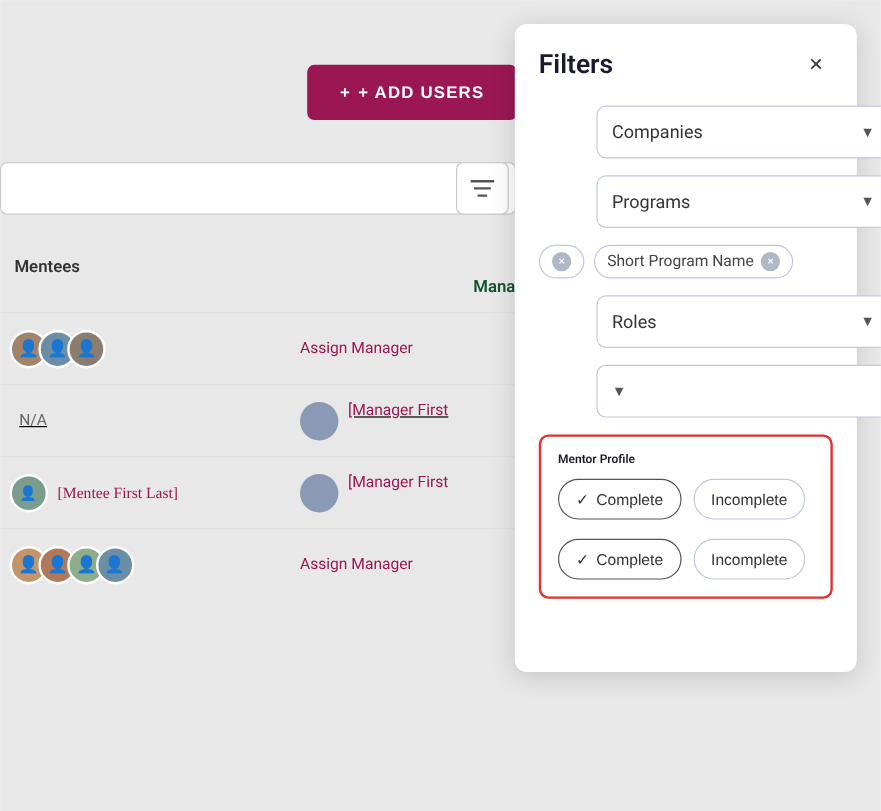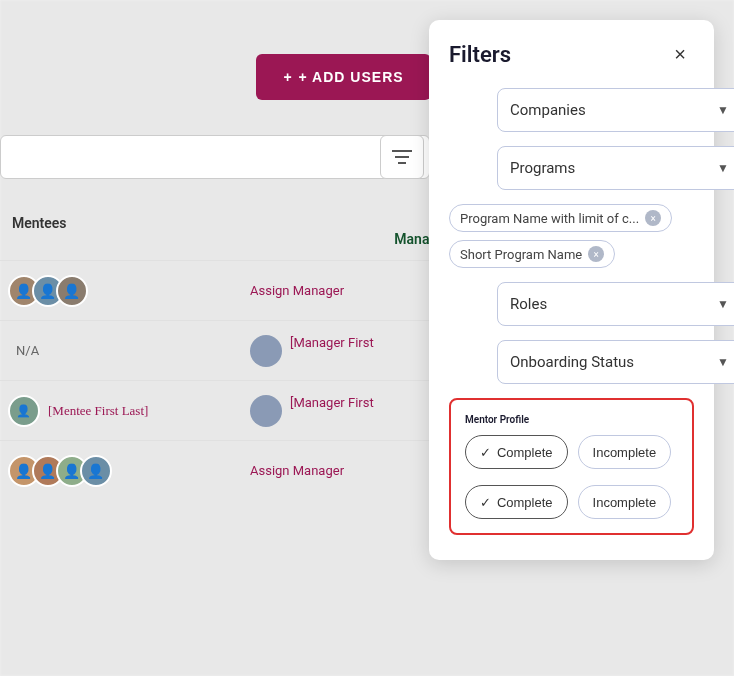--- a/index.html
+++ b/index.html
@@ -94,21 +94,21 @@
     .table-row {
       position: absolute;
       left: 0;
       width: 450px;
       height: 60px;
       border-top: 1px solid #e0e0e0;
       display: flex;
       align-items: center;
     }
     .row-1 { top: 260px; }
-    .row-2 { top: 320px; }
+    .row-2 { top: 320px; text-decoration: underline; }
     .row-3 { top: 380px; }
     .row-4 { top: 440px; }
 
     .cell-mentees {
       width: 250px;
       padding-left: 8px;
       display: flex;
       align-items: center;
     }
     .cell-manager {
@@ -425,36 +425,34 @@
     <span class="dropdown-arrow">▼</span>
   </div>
 
   <div class="filter-dropdown">
     <span>Programs</span>
     <span class="dropdown-arrow">▼</span>
   </div>
 
   <div class="tags-area">
     <div class="tag">
-      <span>Program Name with limit of c...</span>
       <div class="tag-remove">×</div>
     </div>
     <div class="tag">
       <span>Short Program Name</span>
       <div class="tag-remove">×</div>
     </div>
   </div>
 
   <div class="filter-dropdown">
     <span>Roles</span>
     <span class="dropdown-arrow">▼</span>
   </div>
 
   <div class="filter-dropdown">
-    <span>Onboarding Status</span>
     <span class="dropdown-arrow">▼</span>
   </div>
 
   <div class="profile-sections">
 
     <div class="profile-section">
       <div class="profile-label">Mentor Profile</div>
       <div class="profile-buttons">
         <button class="profile-btn active">
           <span class="check-mark">✓</span>

